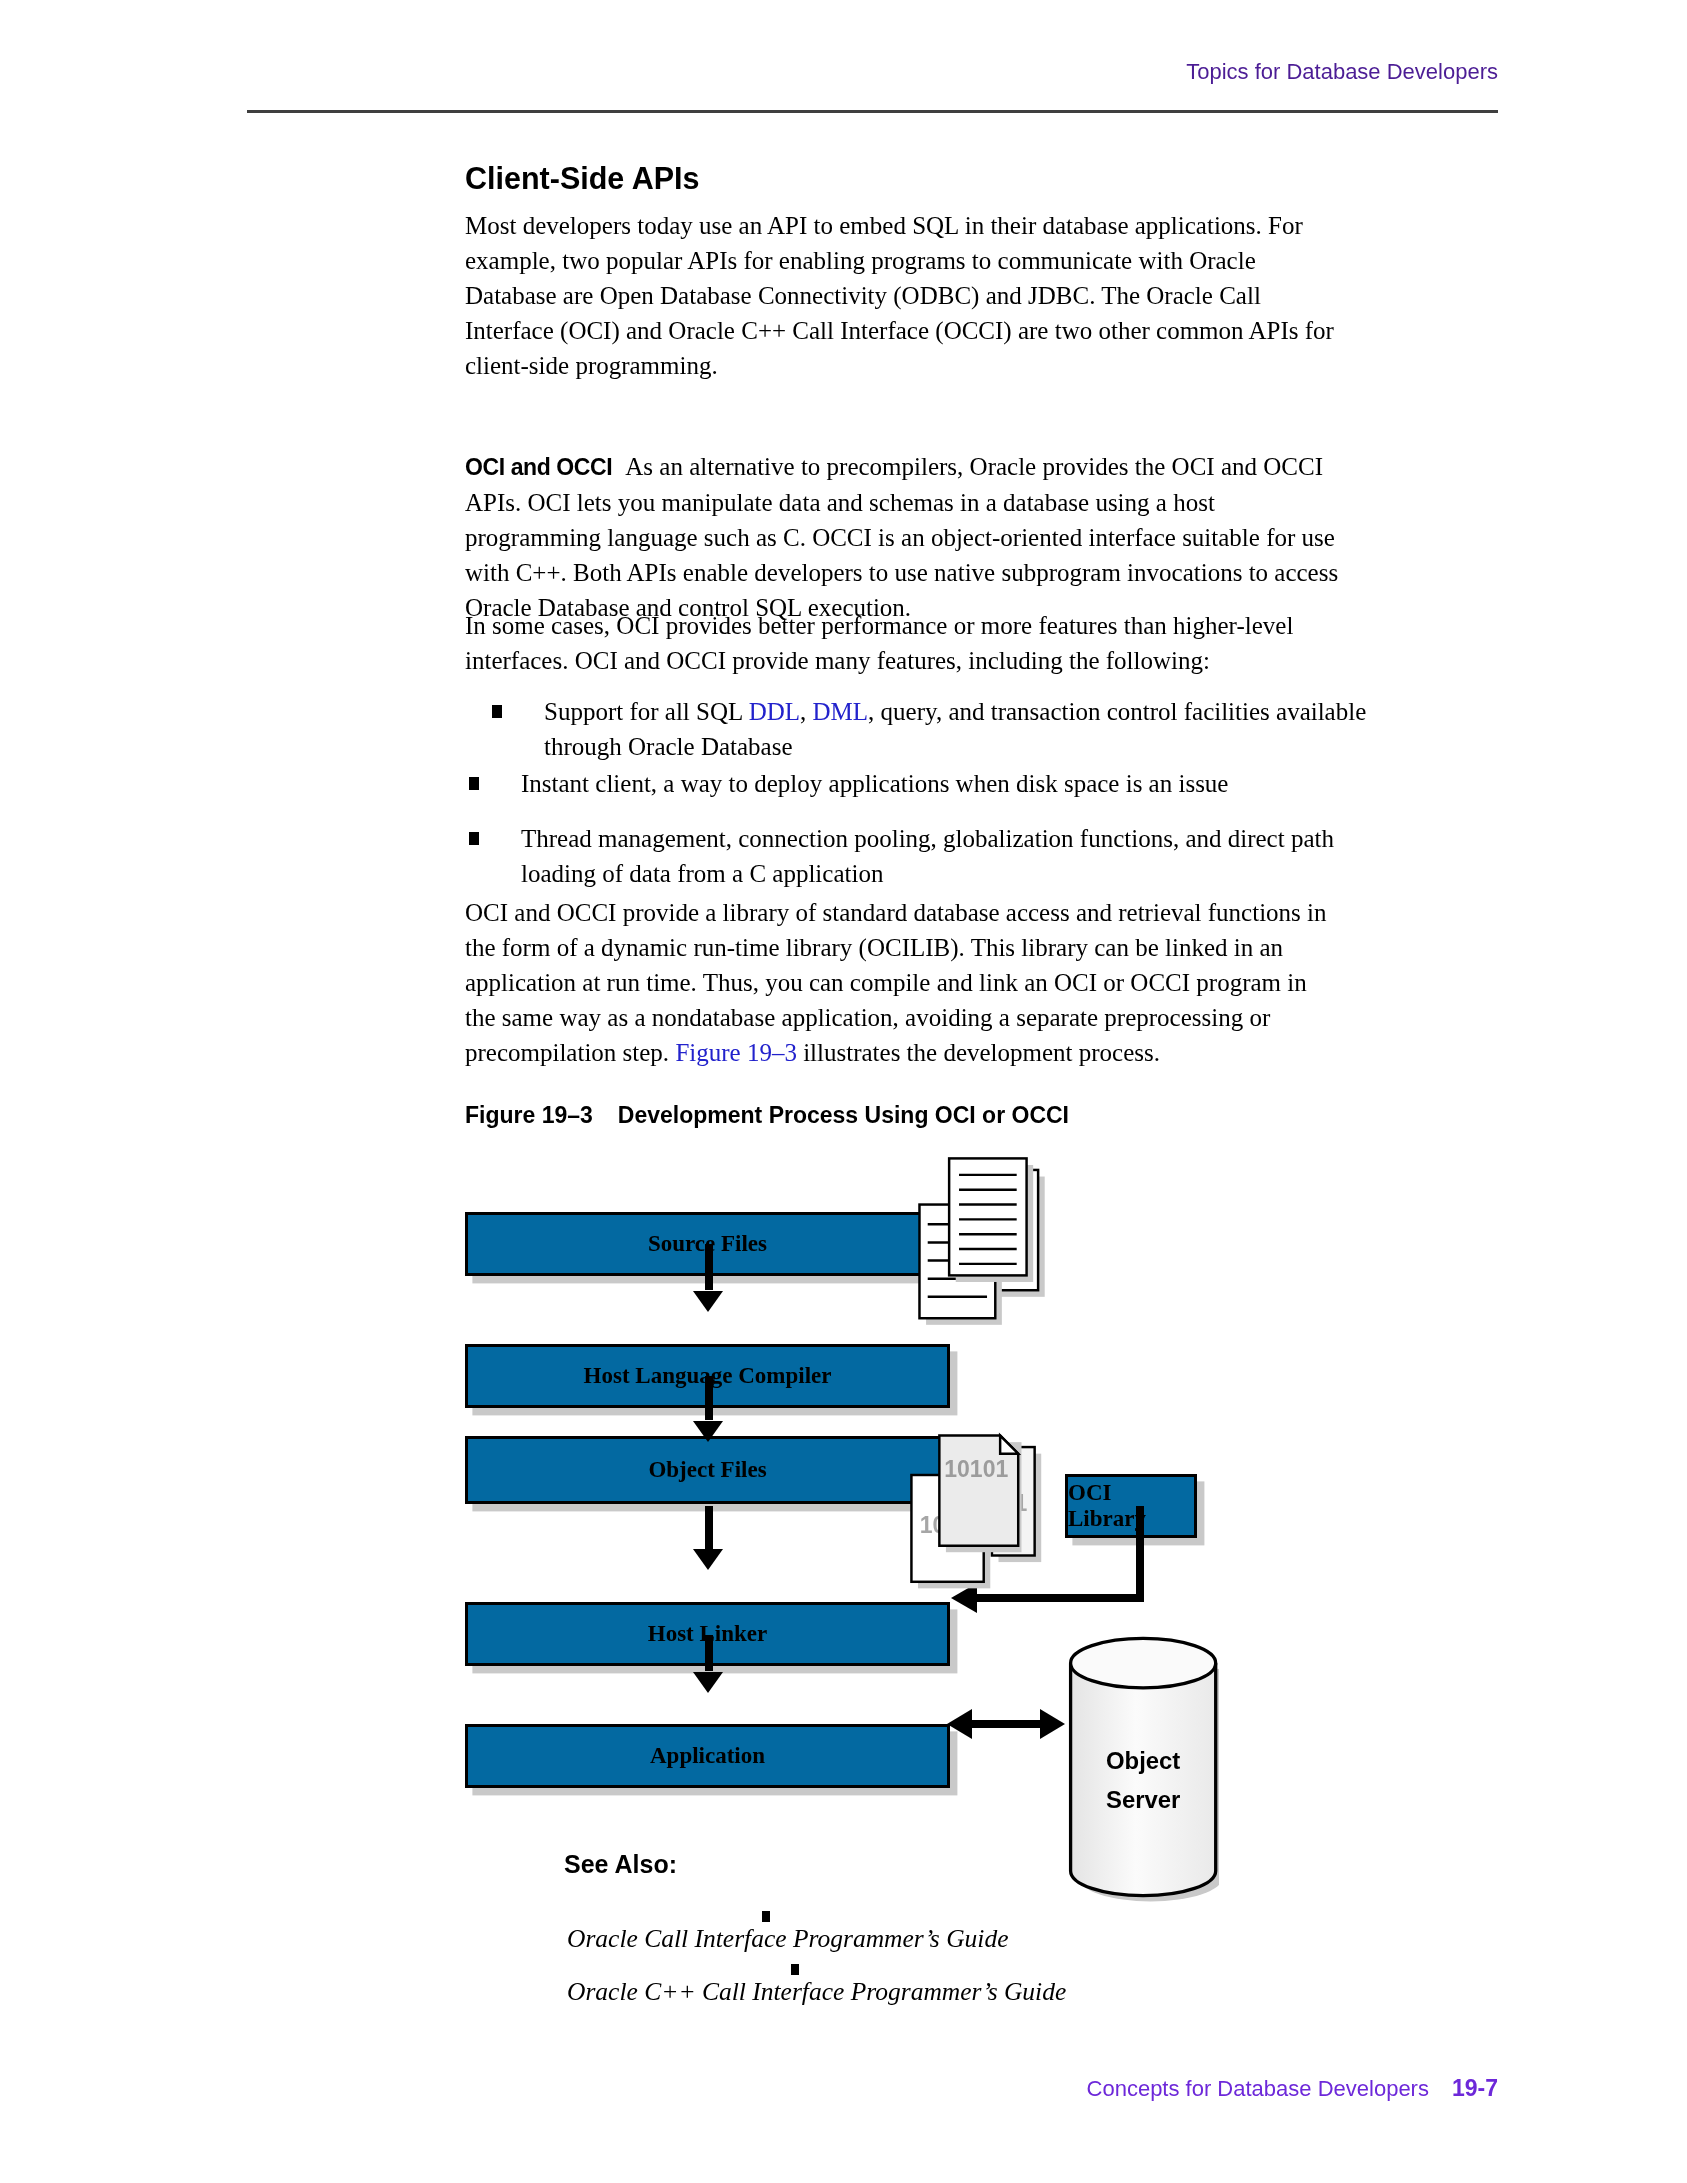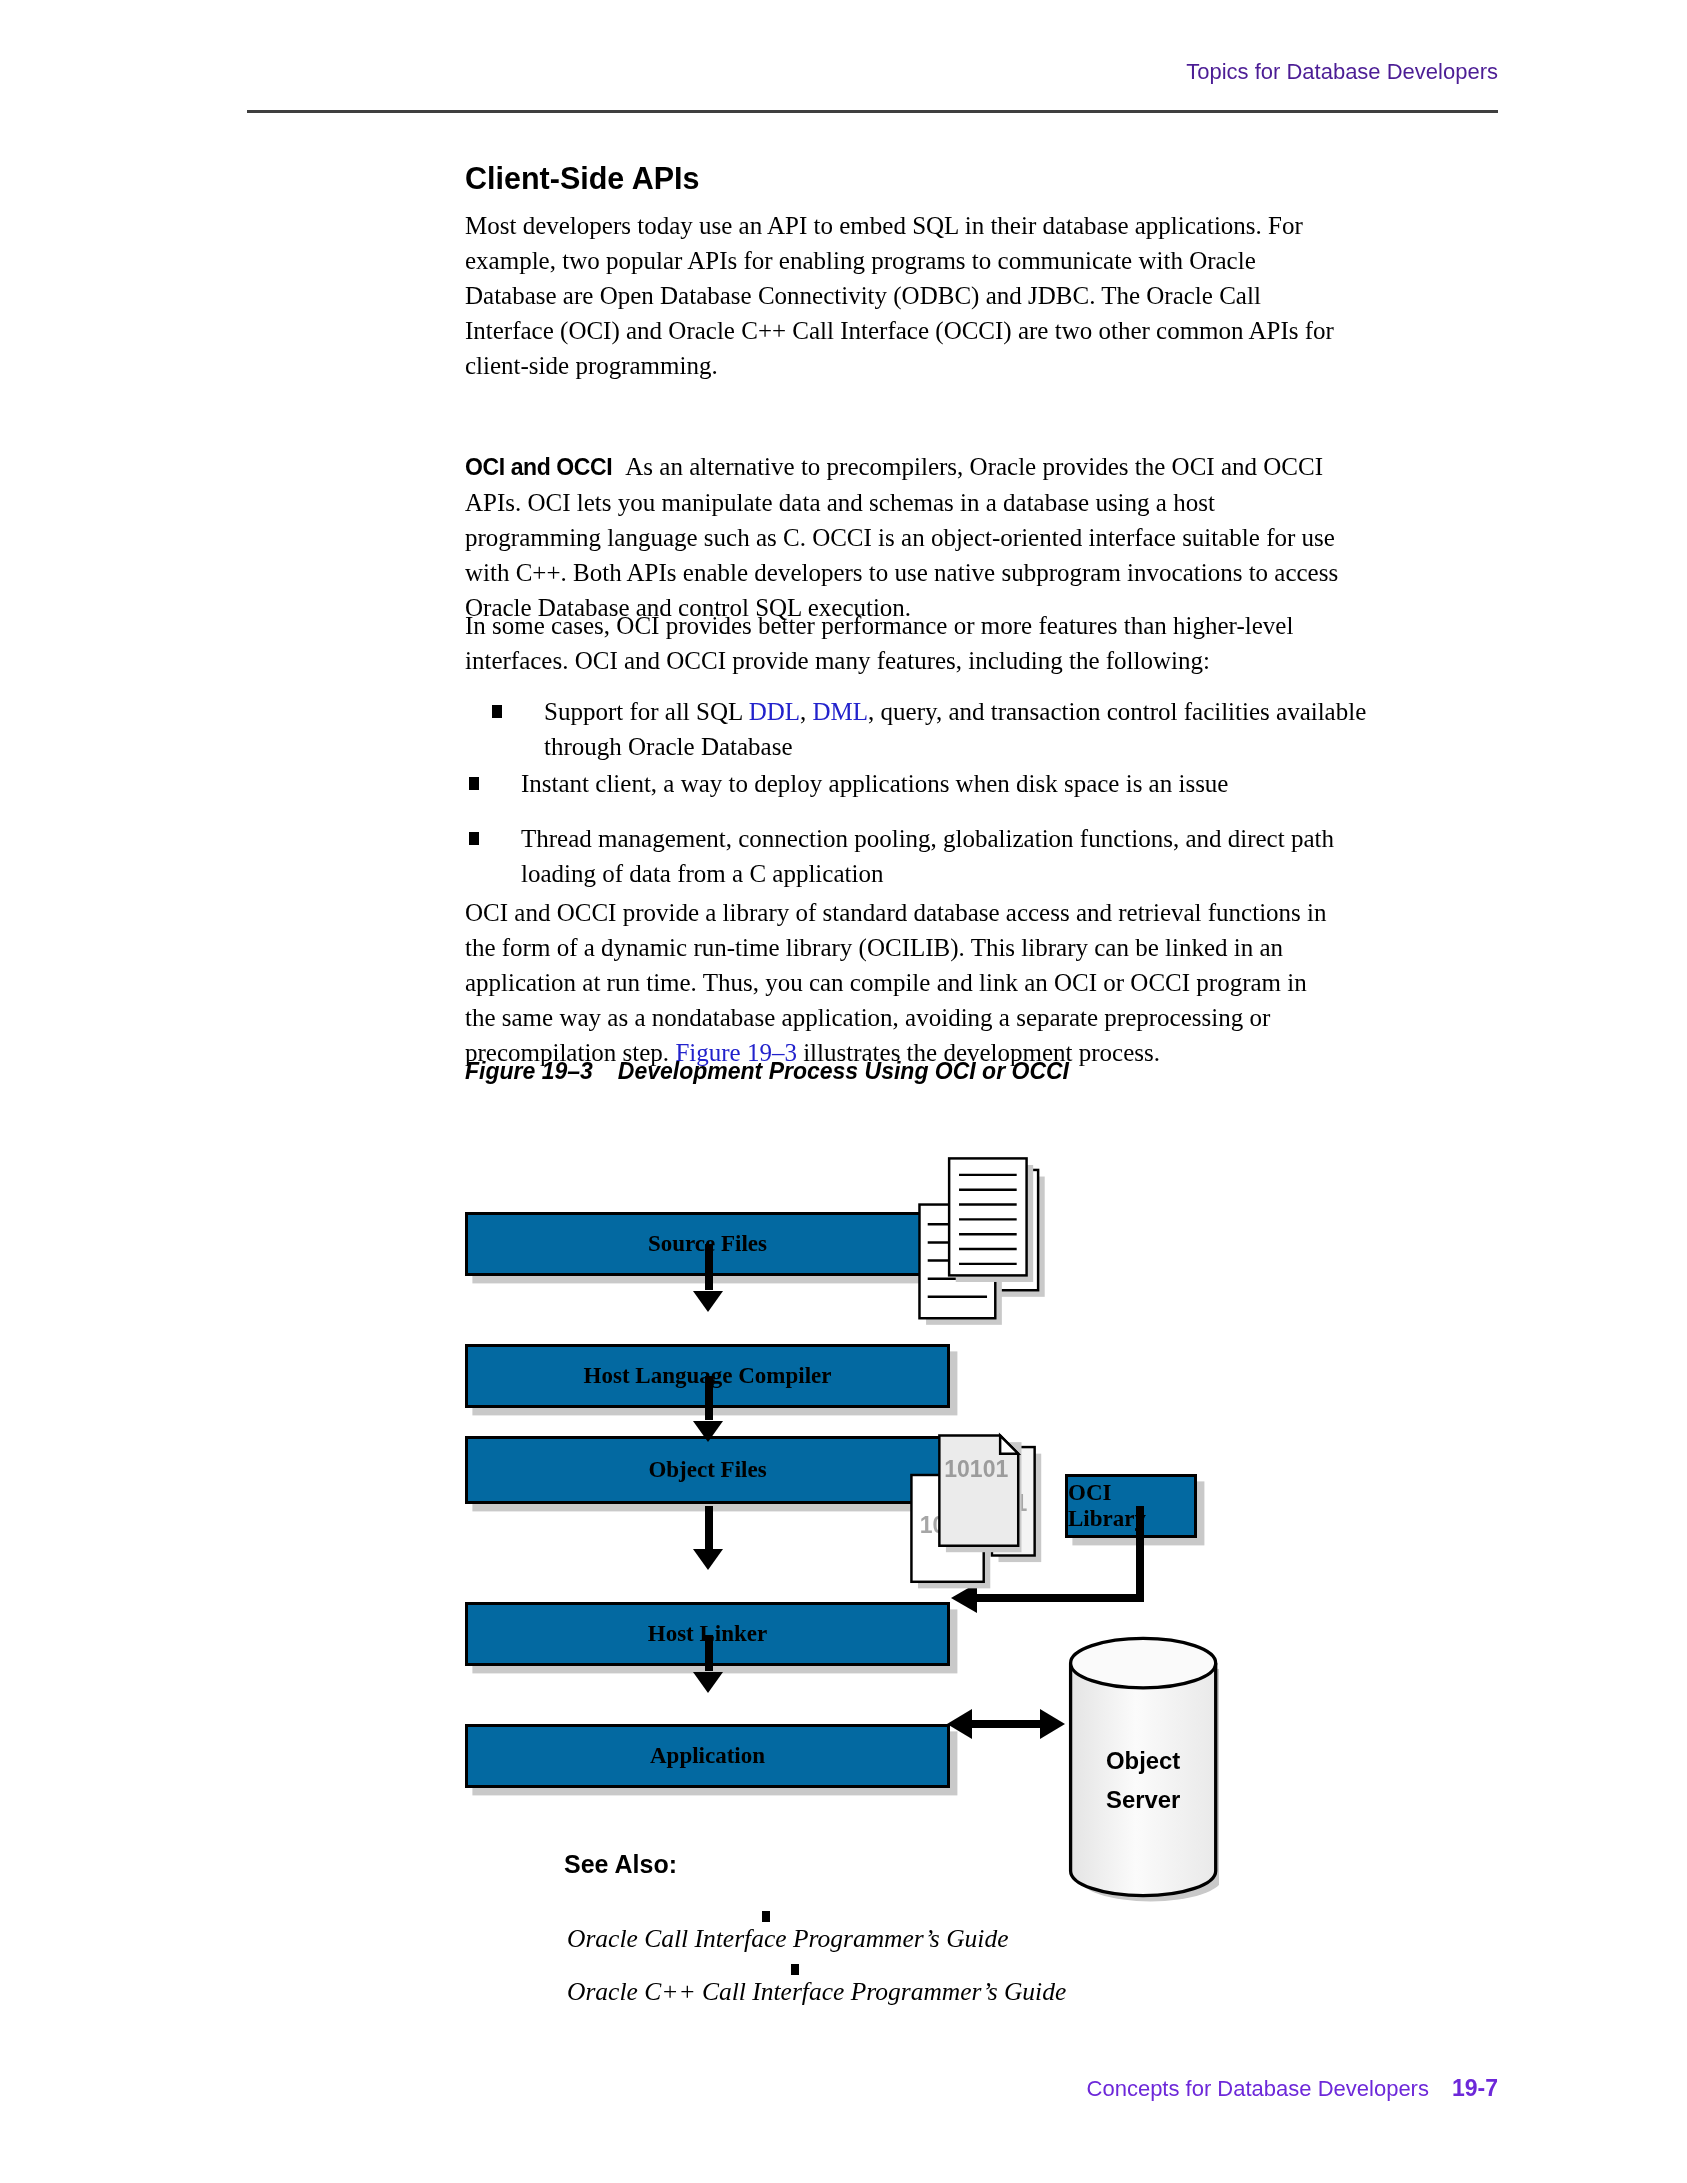--- a/index.html
+++ b/index.html
@@ -25,22 +25,22 @@
   .prose { width:1071px; font-size:25px; line-height:35px; white-space:pre-line; }
   .runin { font-family:"Liberation Sans", sans-serif; font-weight:bold;
            font-size:23px; margin-right:13px; letter-spacing:-0.4px; }
   a.doclink { color:#2222cc; text-decoration:none; cursor:pointer; }
 
   .bullet-row { display:flex; align-items:flex-start; }
   .bullet-marker { width:10px; height:13px; background:#000; margin-top:10.7px;
                    margin-right:42px; flex:none; }
   .bullet-text { font-size:25px; line-height:35px; white-space:pre-line; width:1013px; }
 
-  .fig-caption { left:465px; top:1058px; font-family:"Liberation Sans", sans-serif;
-                 font-size:23px; font-weight:bold; font-style:italic; }
+  .fig-caption { left:465px; top:1102px; font-family:"Liberation Sans", sans-serif;
+                 font-size:23px; font-weight:bold; }
   .fig-caption .cap-title { margin-left:25px; }
 
   
   .dbox {
     position:absolute; box-sizing:border-box; background:#0369a1;
     border:3.3px solid #000; box-shadow:7.4px 7.4px 0 #c9c9c9;
     display:flex; align-items:center; justify-content:center;
     font-family:Liberation Serif, serif; font-weight:bold; font-size:23px;margin-top:32px;
   }
   .box-sf  { left:465px;  top:1180px; width:485px; height:64px; }

